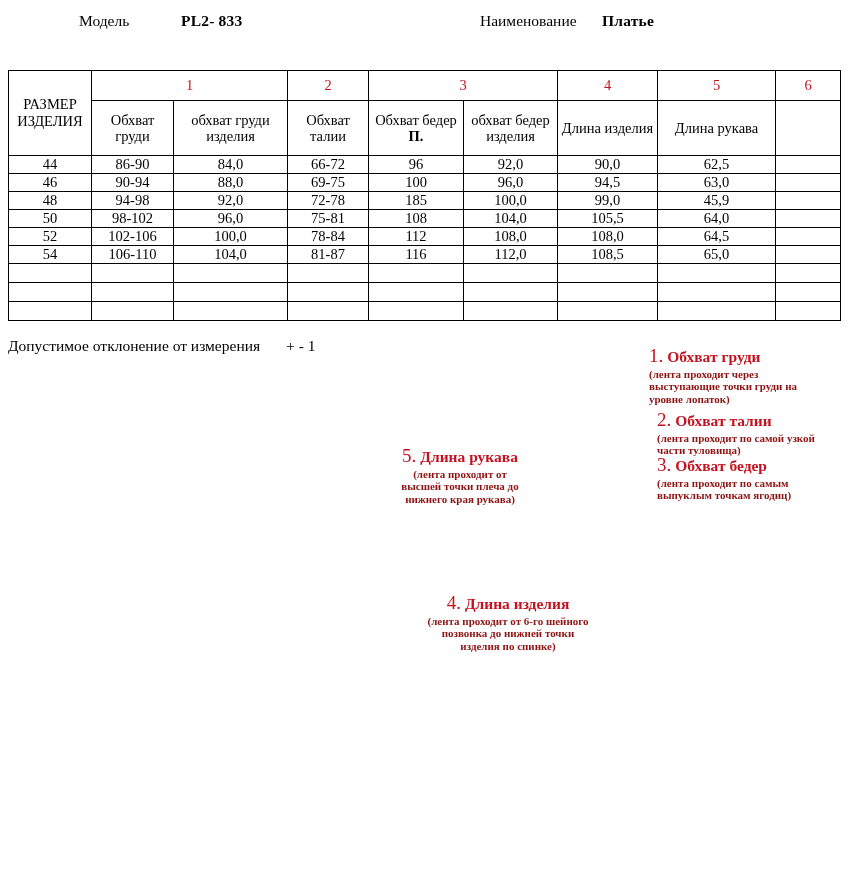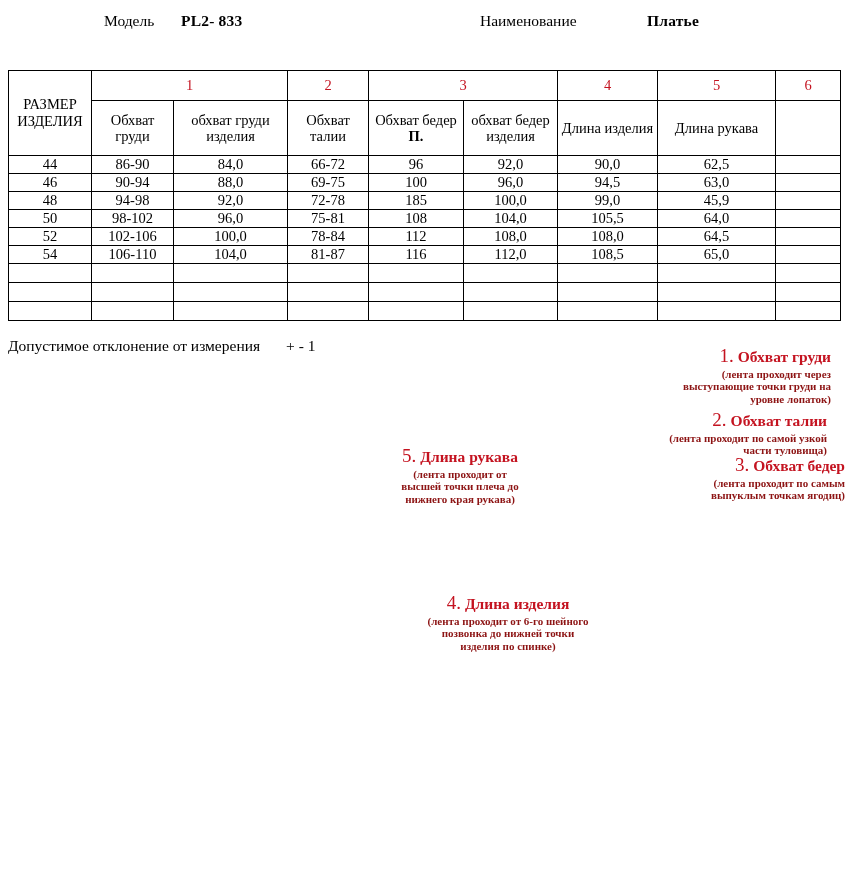--- a/index.html
+++ b/index.html
@@ -28,36 +28,36 @@
   .num-cell{color:var(--accent-red);font-weight:bold;font-size:20px;line-height:1;}
   .sub-cell{font-size:15px;line-height:1.12;padding:0 6px;}
   td.size-col{font-weight:bold;}
 
   
   .note{position:absolute;left:8px;top:337px;font-size:15.5px;white-space:nowrap;}
   .note .val{margin-left:26px;}
 
   
   #diagram-svg{position:absolute;left:395px;top:315px;}
-  .ann{position:absolute;text-align:right;}
+  .ann{position:absolute;}
   .ann .head{white-space:nowrap;line-height:1;}
   .ann .num{font-size:19px;color:var(--accent-red);}
   .ann .ttl{font-size:15.5px;font-weight:bold;color:var(--accent-red);margin-left:4px;}
   .ann .desc{font-size:11px;font-weight:bold;color:var(--desc-red);line-height:1.12;margin-top:3px;}
   .ann.right{text-align:center;}
 </style>
 </head>
 <body>
 
 <div id="page">
 
-  <div class="hdr" style="left:104px;top:12px;font-family:Liberation Serif, serif;"><span>Модель</span></div>
+  <div class="hdr" style="left:79px;top:12px;font-family:Liberation Serif, serif;"><span>Модель</span></div>
   <div class="hdr" style="left:181px;top:12px;"><b>PL2- 833</b></div>
   <div class="hdr" style="left:480px;top:12px;"><span>Наименование</span></div>
-  <div class="hdr" style="left:602px;top:12px;margin-left:45px;"><b>Платье</b></div>
+  <div class="hdr" style="left:602px;top:12px;"><b>Платье</b></div>
 
   <table class="spec">
     <colgroup>
       <col style="width:83px">
         <col style="width:82px">
         <col style="width:114px">
       <col style="width:81px">
         <col style="width:95px">
         <col style="width:94px">
       <col style="width:100px">

